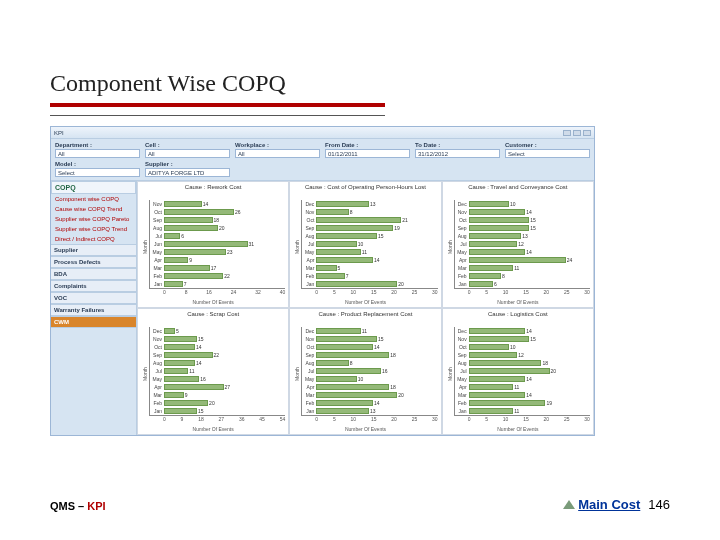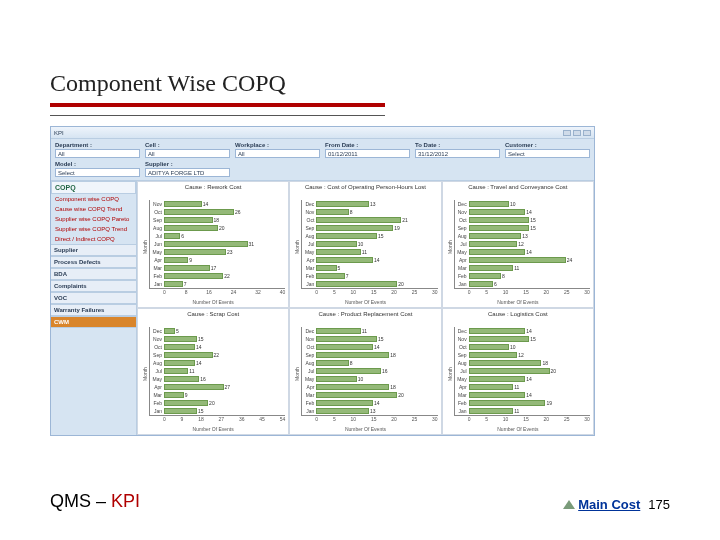--- a/index.html
+++ b/index.html
@@ -186,22 +186,22 @@
     display: flex;
     font-size: 5px;
     color: #555;
     padding-left: 14px;
     justify-content: space-between;
   }
   .footer-l {
     position: absolute;
     left: 50px;
     bottom: 28px;
-    font-size: 18px;
-    font-weight: normal;
+    font-size: 11px;
+    font-weight: bold;
     color: #000;
   }
   .footer-l .kpi { color: #b00000; }
   .footer-r {
     position: absolute;
     right: 50px;
     bottom: 28px;
     display: flex;
     align-items: center;
     gap: 8px;
@@ -948,14 +948,14 @@
 </div>
 
 <div class="footer-l">
   <span>QMS – </span><span class="kpi">KPI</span>
 </div>
 <div class="footer-r">
   <div class="main-menu-btn">
     <span class="arrow-up"></span>
     <span>Main Cost</span>
   </div>
-  <span class="page-num">175</span>
+  <span class="page-num">146</span>
 </div>
 
 </body></html>

